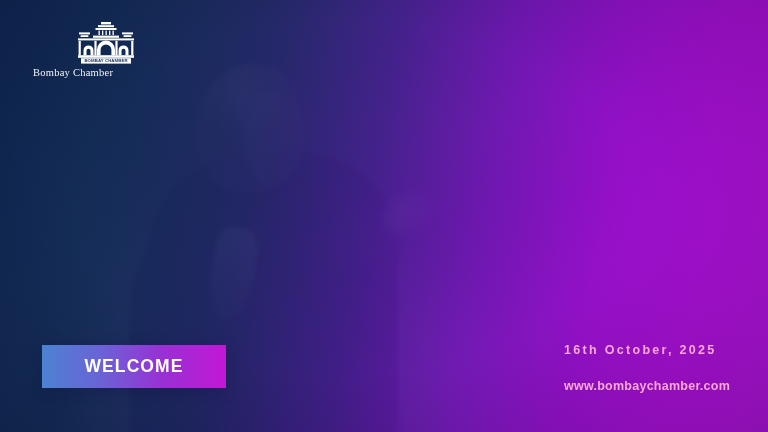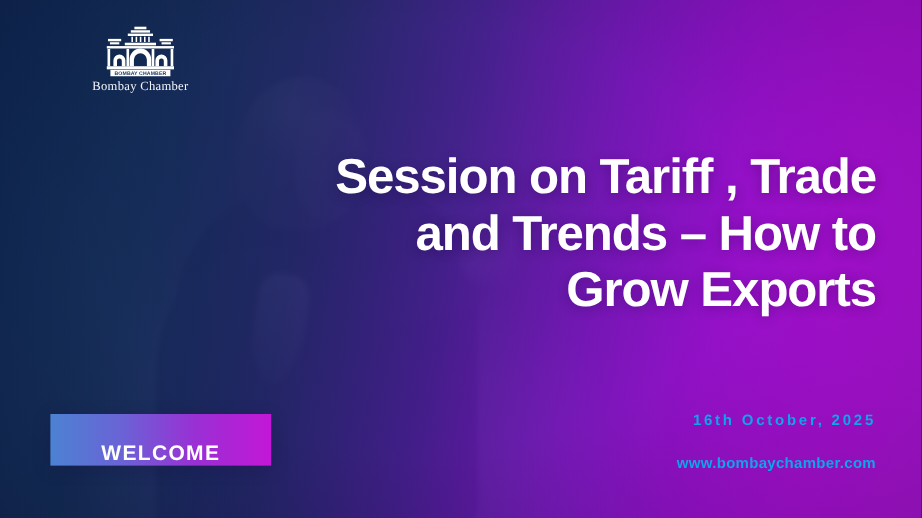--- a/index.html
+++ b/index.html
@@ -165,23 +165,22 @@
     position:absolute; inset:0;
     background:radial-gradient(ellipse 86% 96% at 46% 46%, rgba(0,0,0,0) 42%, rgba(6,4,26,0.26) 100%);
   }
 
   
   .content { position:absolute; inset:0; }
 
   
   .logo {
     position:absolute;
-    left:44px; top:22px;
+    left:33px; top:22px;
     width:146px;
-    text-align:center;
     color:#ffffff;
   }
   .logo-mark { display:block; margin:0 auto; }
   .logo-name {
     margin-top:3px;
     font-family:"Liberation Serif", "DejaVu Serif", serif;
     font-size:10.5px;
     line-height:12.6px;
     letter-spacing:0.25px;
     color:#f3f5fb;
@@ -202,35 +201,35 @@
     letter-spacing:-0.9px;
     text-shadow:0 2px 10px rgba(22,8,56,0.30);
   }
   .headline .ln { display:block; white-space:nowrap; }
 
   
   .welcome {
     position:absolute;
     left:42px; top:345px;
     width:184px; height:43px;
-    display:flex; align-items:flex-end; justify-content:center;
+    display:flex; align-items:center; justify-content:center;
     background:linear-gradient(90deg, #4c82d2 0%, #6a63d6 32%, #9a2fd4 66%, #c317d6 100%);
     color:#ffffff;
     font-size:17.5px;
     font-weight:700;
     letter-spacing:1.1px;
     box-shadow:0 3px 14px rgba(30,10,70,0.28);
   }
 
   
   .meta {
     position:absolute;
     right:38px; top:341px;
-    text-align:right;
-    color:#0ea5e9;
+    text-align:left;
+    color:#f9a8d4;
   }
   .meta-date {
     font-size:12.5px;
     font-weight:700;
     letter-spacing:2.3px;
     line-height:18px;
     white-space:nowrap;
   }
   .meta-url {
     margin-top:19px;
@@ -301,25 +300,20 @@
           <rect x="3.6" y="18.8" width="2.2" height="14.4"></rect>
           <rect x="56.2" y="18.8" width="2.2" height="14.4"></rect>
 
           <rect x="6" y="36.2" width="50" height="5.4"></rect>
         </g>
         <text x="31" y="40.3" text-anchor="middle" font-family="Liberation Sans, sans-serif" font-size="4.3" font-weight="bold" letter-spacing="0.1" fill="#14305c">BOMBAY CHAMBER</text>
       </svg>
       <div class="logo-name">Bombay Chamber</div>
     </div>
 
-    <div class="headline">
-      <span class="ln">Session on Tariff , Trade</span>
-      <span class="ln">and Trends – How to</span>
-      <span class="ln">Grow Exports</span>
-    </div>
 
     <div class="welcome">
       <span>WELCOME</span>
     </div>
 
     <div class="meta">
       <div class="meta-date">16th October, 2025</div>
       <div class="meta-url">www.bombaychamber.com</div>
     </div>
 

